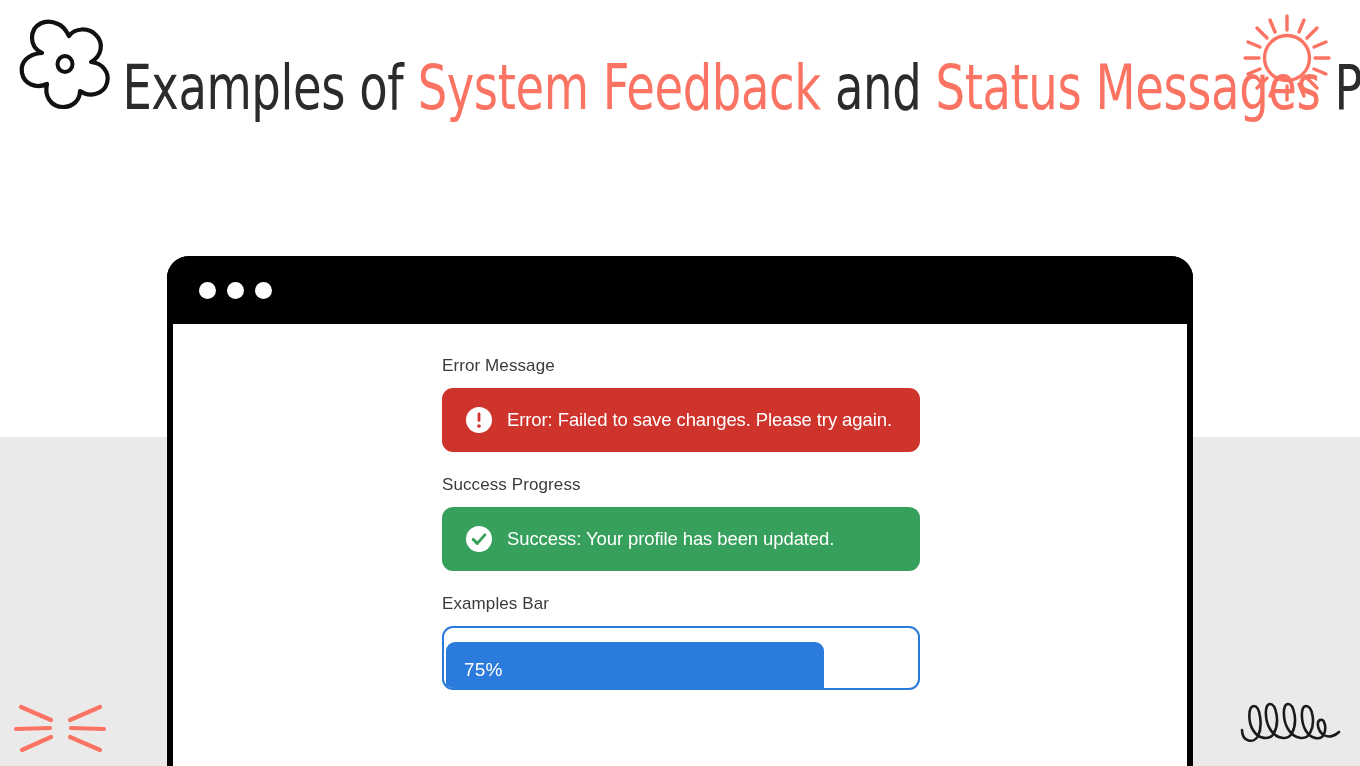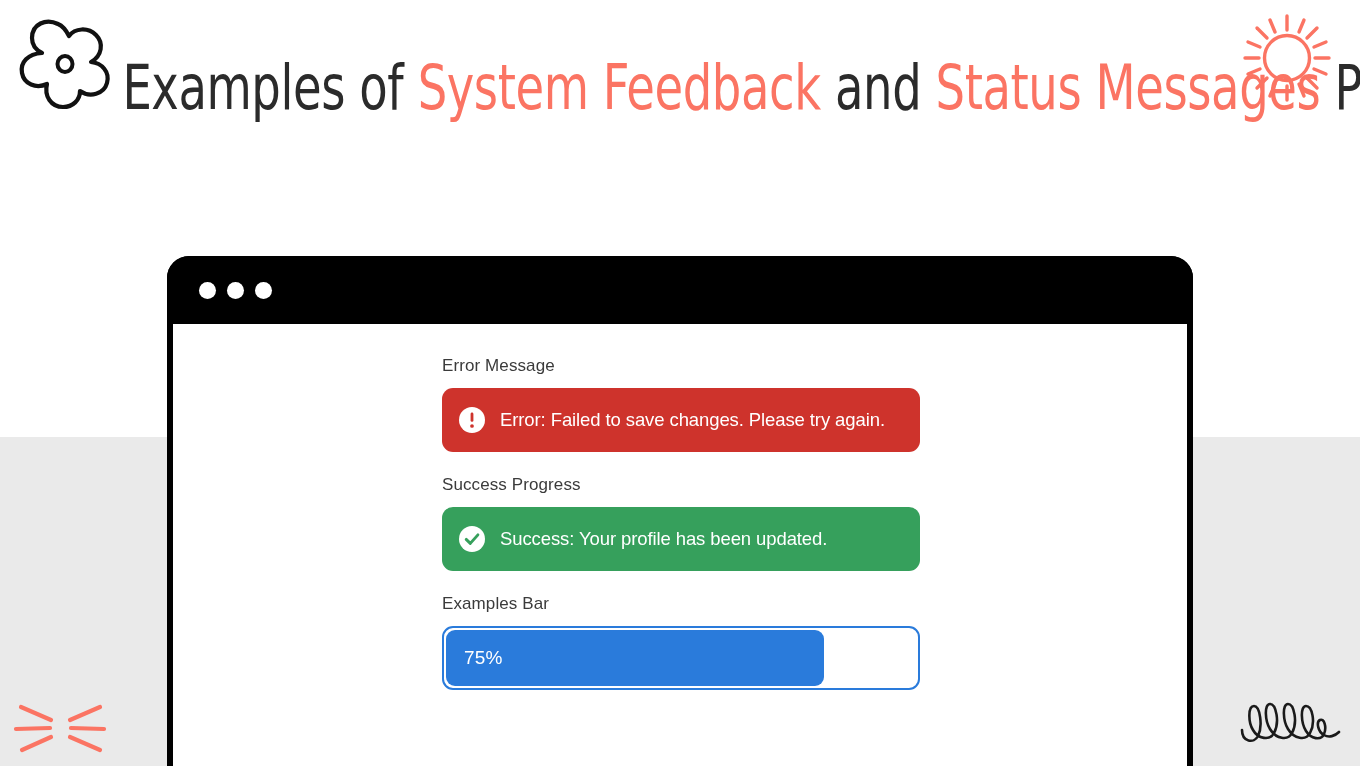--- a/index.html
+++ b/index.html
@@ -85,21 +85,21 @@
     margin-bottom:12px;
     letter-spacing:0.1px;
   }
   .field-block{ margin-bottom:23px; }
 
   
   .alert{
     display:flex; align-items:center;
     height:64px;
     border-radius:11px;
-    padding-left:17px;
+    padding-left:24px;
     gap:15px;
   }
   #error-alert{ background:#ce332c; }
   #success-alert{ background:#36a05c;text-align:right; }
   .alert-text{
     color:#ffffff;
     font-size:18.5px;
     letter-spacing:-0.1px;
   }
   .alert-icon{ flex:0 0 auto; width:26px; height:26px; display:block; }
@@ -107,21 +107,21 @@
   
   #progress-track{
     position:relative;
     width:478px; height:64px;
     border:2px solid #2a7bdb;
     border-radius:11px;
     background:#ffffff;
     overflow:hidden;
   }
   #progress-fill{
-    position:absolute; left:2px; top:2px;
+    position:absolute; left:2px; top:14px;
     width:378px; height:56px;
     background:#2a7bdb;
     border-radius:9px;
     display:flex; align-items:center;
     padding-left:18px;
   }
   #progress-value{
     color:#ffffff;
     font-size:19px;
     letter-spacing:0.2px;

